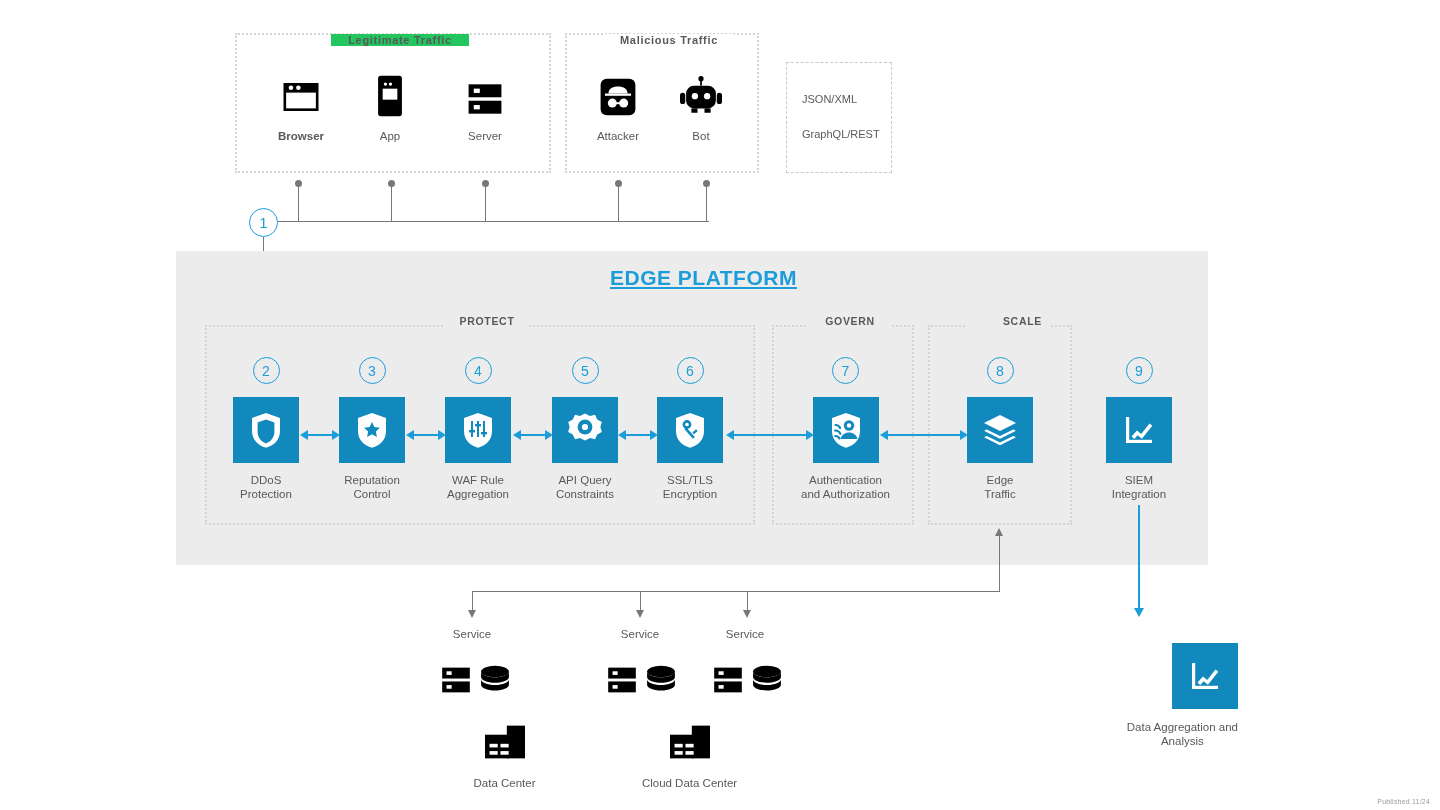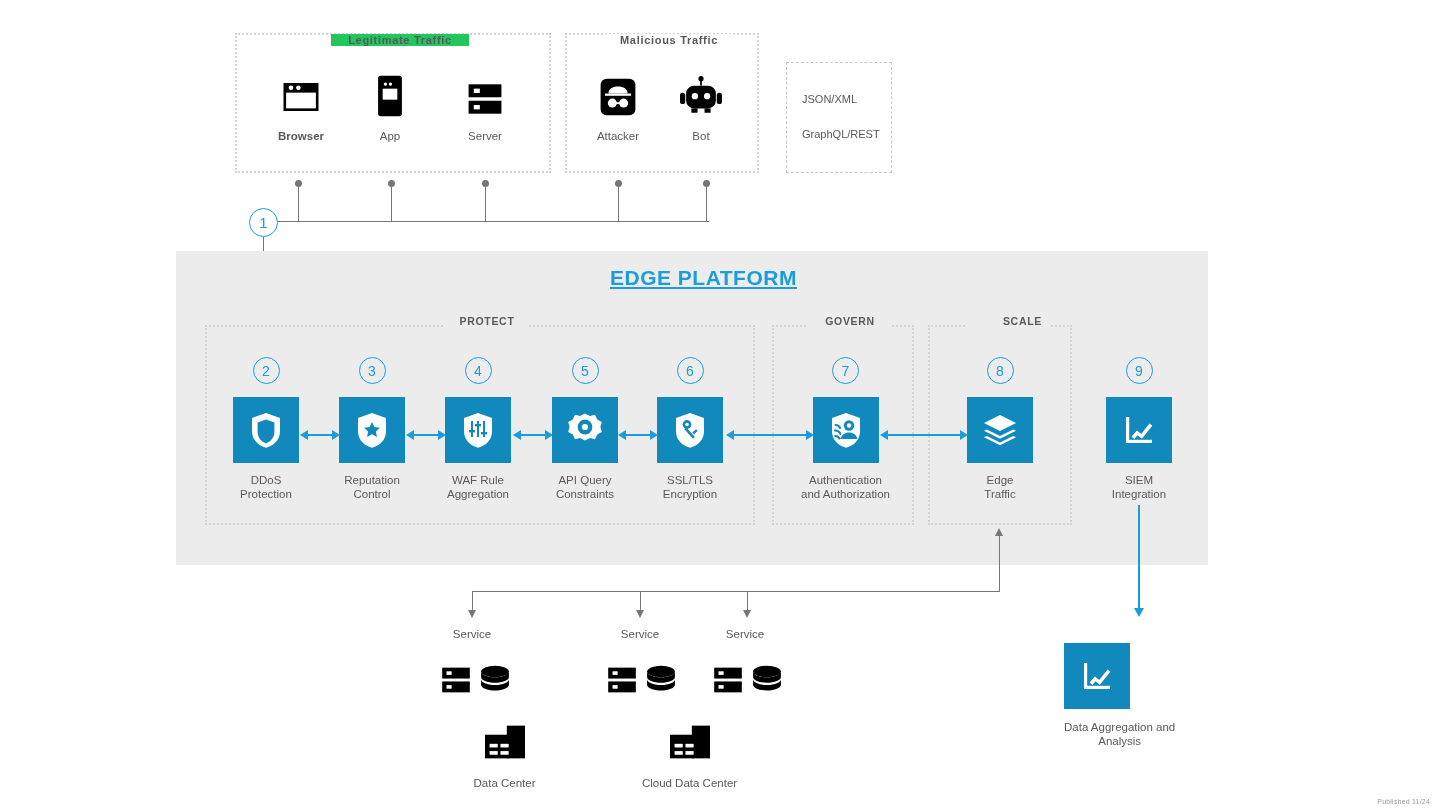--- a/index.html
+++ b/index.html
@@ -476,21 +476,21 @@
     <rect x="4" y="14" width="26" height="26"></rect>
     <rect x="28" y="4" width="20" height="36"></rect>
     <rect x="9" y="24" width="9" height="4" fill="#fff"></rect>
     <rect x="21" y="24" width="9" height="4" fill="#fff"></rect>
     <rect x="9" y="32" width="9" height="4" fill="#fff"></rect>
     <rect x="21" y="32" width="9" height="4" fill="#fff"></rect>
   </svg>
   <div class="cap">Cloud Data Center</div>
 </div>
 
-<div class="abs" style="left:1064px;top:643px;width:150px;display:flex;flex-direction:column;align-items:flex-start;">
+<div class="abs" style="left:1088px;top:643px;width:150px;display:flex;flex-direction:column;align-items:flex-end;">
   <div class="tile" style="width:66px;height:66px;">
     <svg viewBox="0 0 40 40">
       <rect x="7" y="7" width="3.2" height="26"></rect>
       <rect x="7" y="29.8" width="26" height="3.2"></rect>
       <path d="M12.5 26.5 18 20.5l4.2 3.4 8.3-10.4 2.8 2.3-10.4 13-4.3-3.5-3.3 3.7-2.8-2.5z"></path>
     </svg>
   </div>
   <div class="node-label" style="margin-top:11px;">
     <span>Data Aggregation and</span><br>
     <span>Analysis</span>

